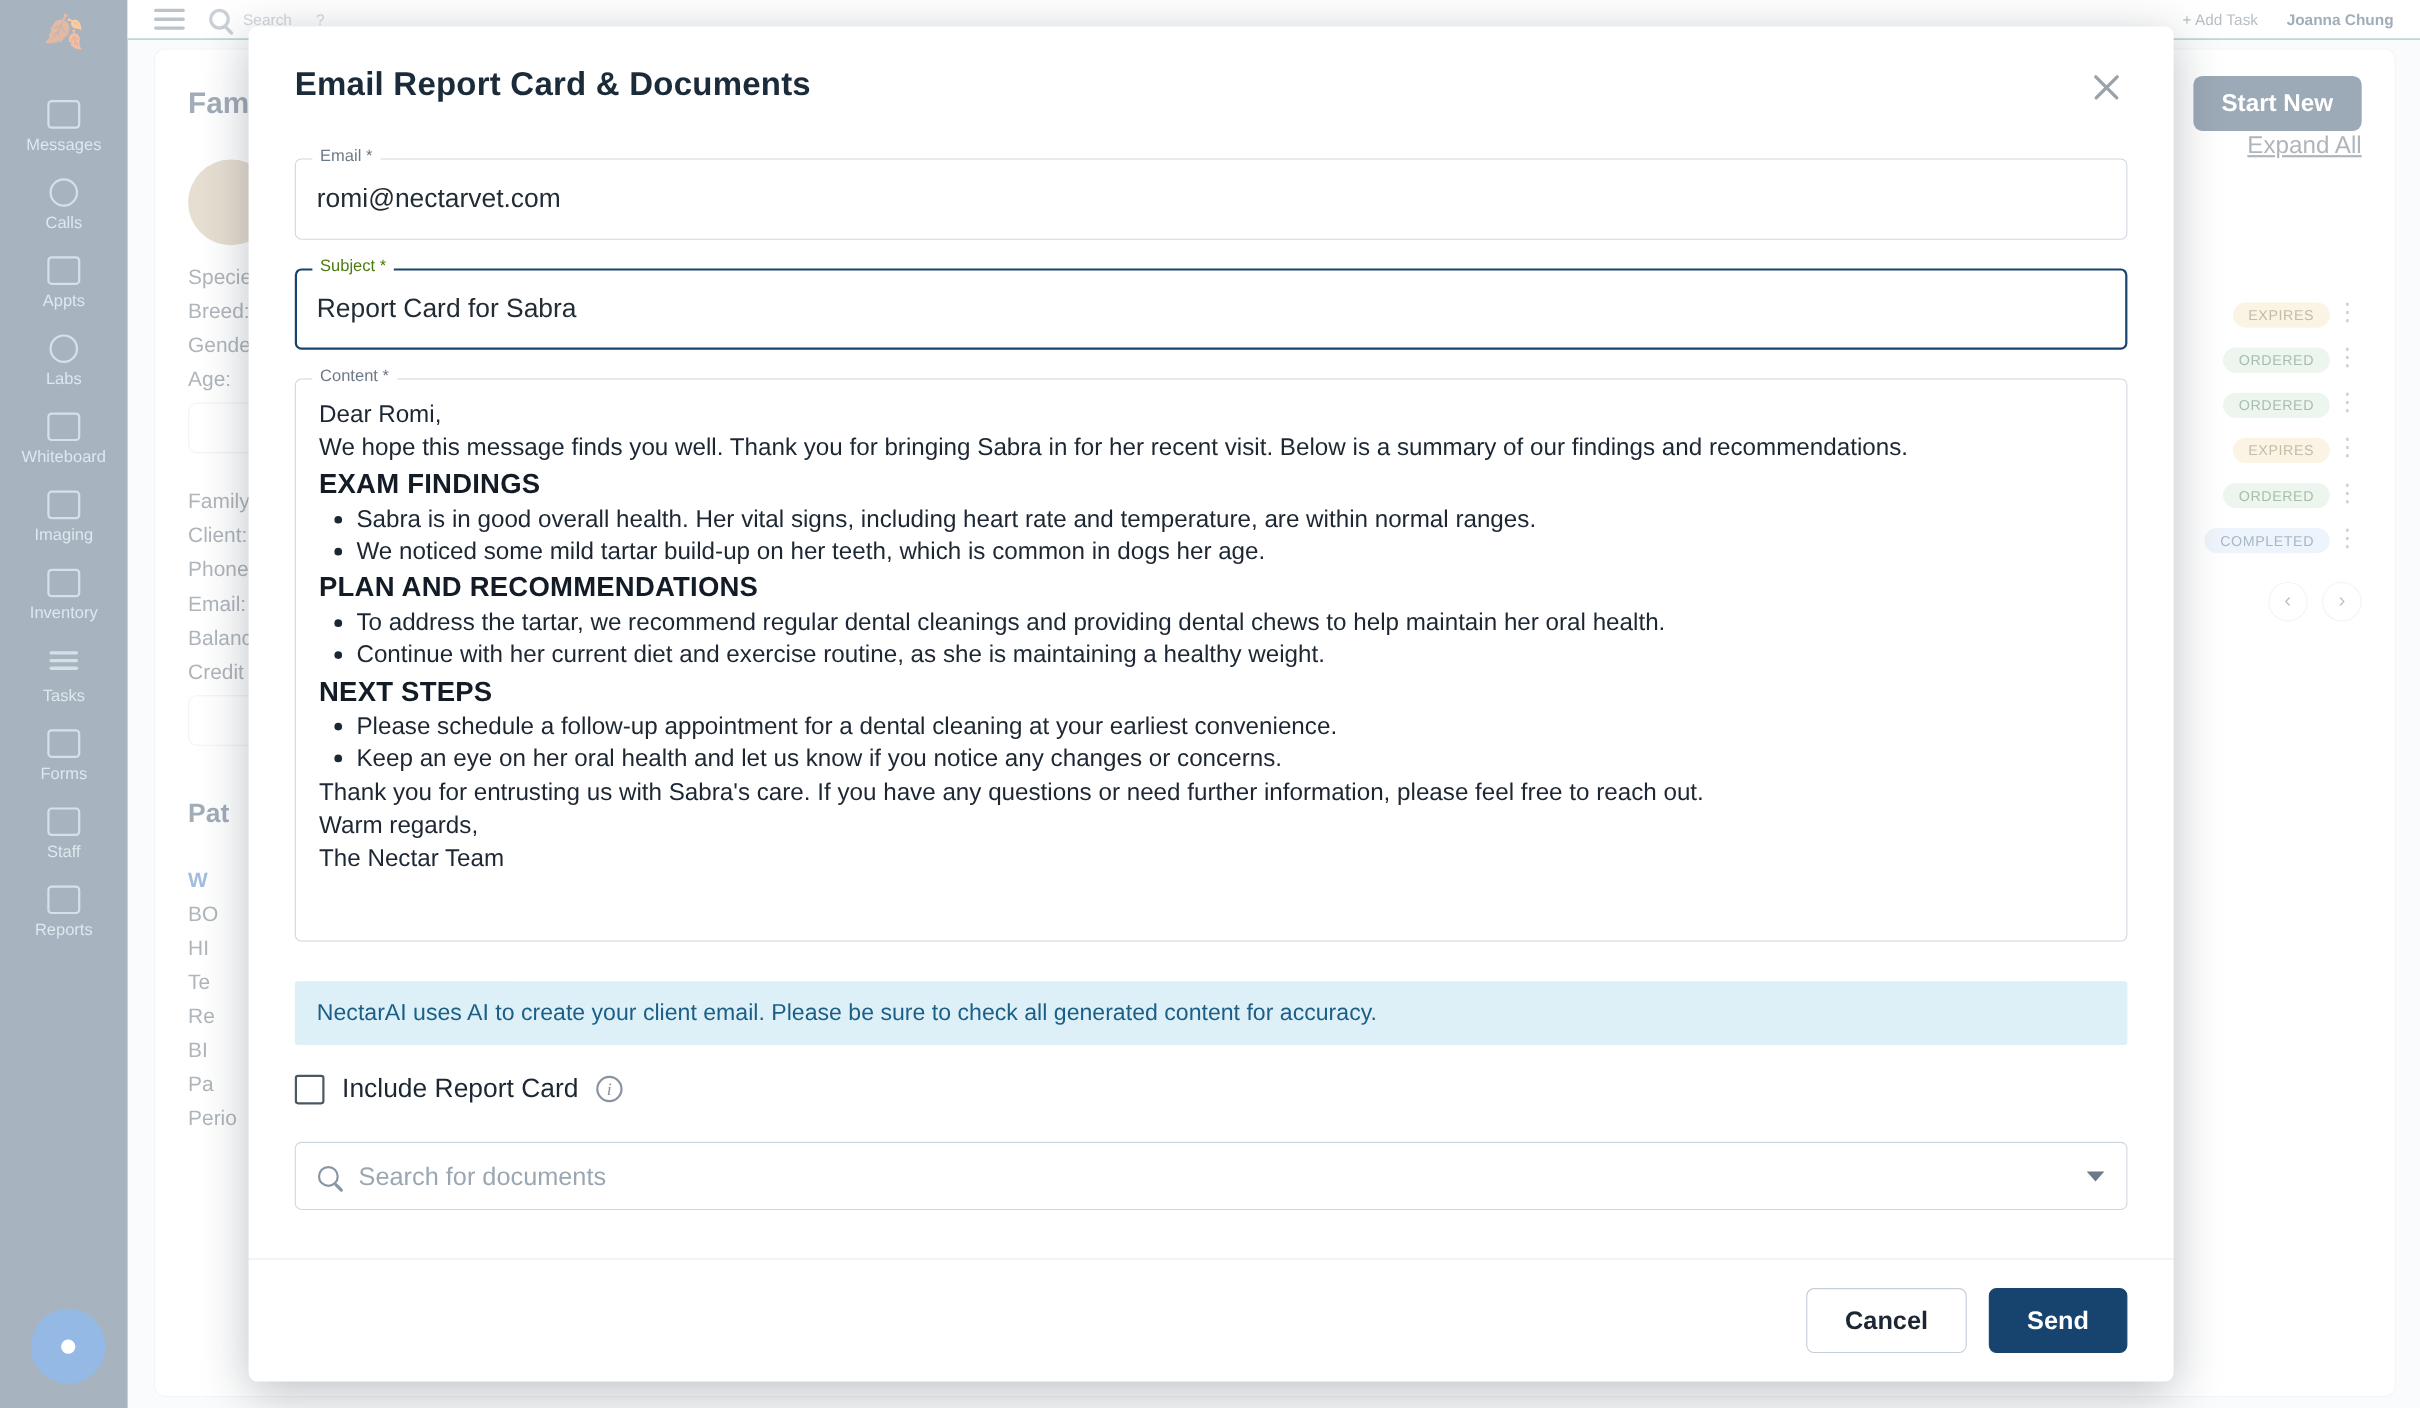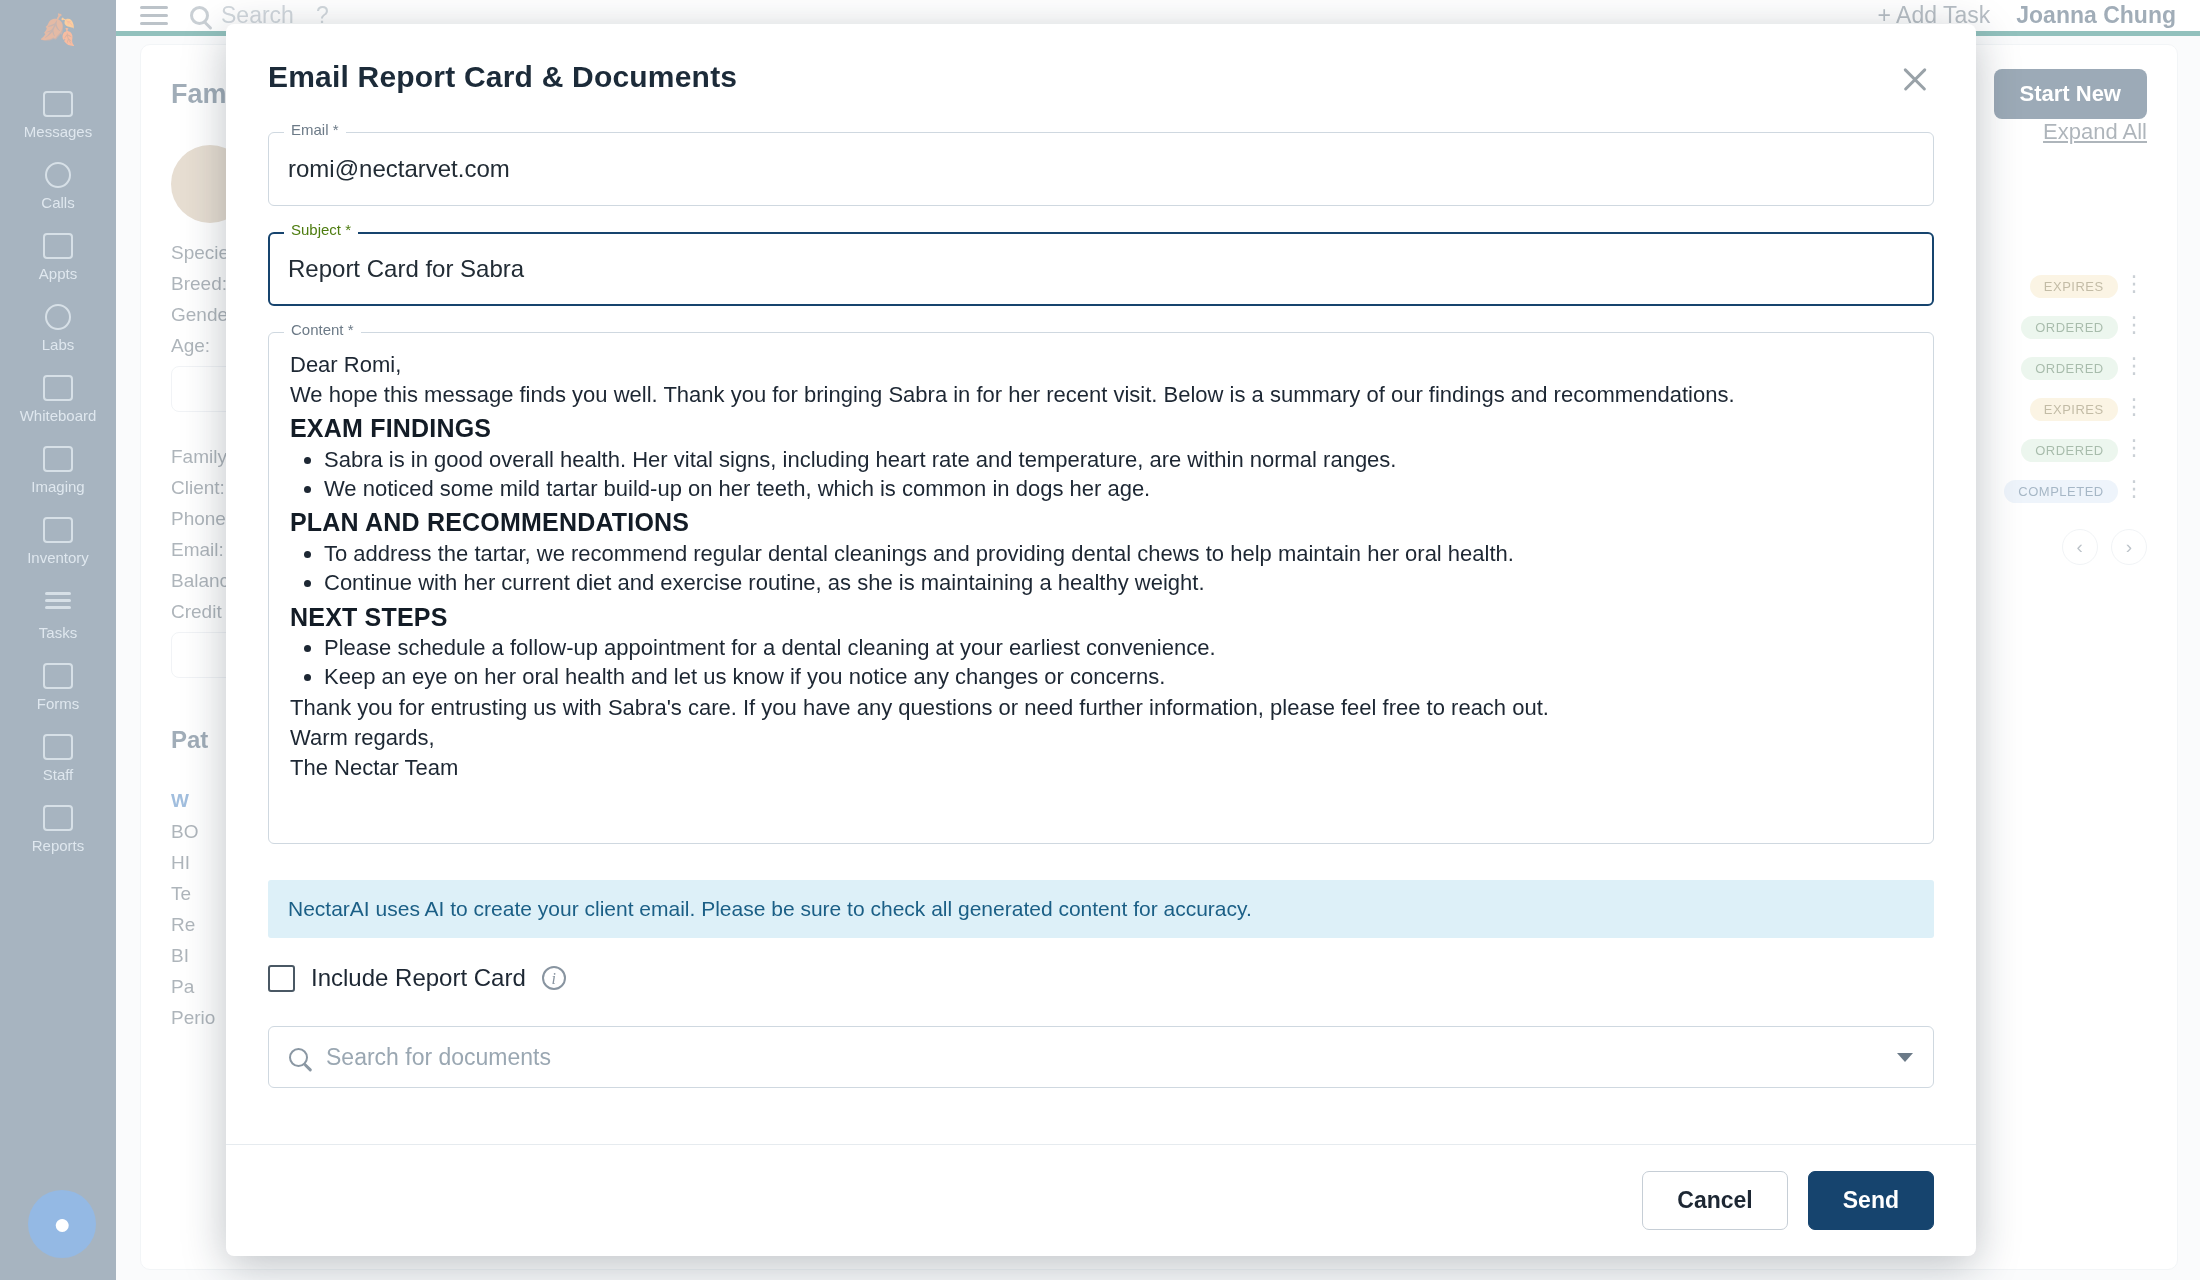--- a/index.html
+++ b/index.html
@@ -43,23 +43,23 @@
   .bg-navicon.lines { border: none; }
   .bg-navicon.lines i {
     display: block; height: 3px; background: #b9cbdb; margin: 4px auto; border-radius: 2px;
   }
   .bg-navicon.lines i:nth-child(1) { width: 26px; }
   .bg-navicon.lines i:nth-child(2) { width: 26px; }
   .bg-navicon.lines i:nth-child(3) { width: 26px; }
 
   .bg-topbar {
     position: absolute; left: 116px; right: 0; top: 0; height: 36px;
-    background: #ffffff; border-bottom: 5px solid #0f766e;
+    background: #ffffff; border-bottom: 1px solid #0f766e;
     display: flex; align-items: center; gap: 22px; padding: 0 24px;
-    color: #9aa7b2; font-size: 23px;
+    color: #9aa7b2; font-size: 14px;
   }
   .bg-hamburger { display: flex; flex-direction: column; gap: 5px; }
   .bg-hamburger i { width: 28px; height: 3px; background: #6b7a88; border-radius: 2px; display: block; }
   .bg-search-wrap { display: flex; align-items: center; gap: 12px; }
   .bg-magnifier {
     width: 19px; height: 19px; border: 3px solid #8a97a3; border-radius: 50%;
     position: relative; display: inline-block;
   }
   .bg-magnifier::after {
     content: ''; position: absolute; right: -7px; bottom: -5px;
@@ -134,21 +134,21 @@
     background: #57656f; border-radius: 2px;
   }
   .modal-close::before { transform: rotate(45deg); }
   .modal-close::after { transform: rotate(-45deg); }
 
   .modal-body {
     flex: 1; padding: 34px 42px 0 42px; overflow: hidden;
   }
 
   
-  .field { position: relative; margin-bottom: 26px; }
+  .field { position: relative; margin-bottom: 26px; margin-top: 12px; }
   .field .legend-box {
     position: absolute; left: 0; right: 0; top: 0; bottom: 0;
     border: 1px solid #cfd8e0; border-radius: 6px; pointer-events: none;
   }
   .field.focused .legend-box { border: 2px solid #16446e; }
   .field .legend {
     position: absolute; top: -11px; left: 16px; padding: 0 7px;
     background: #ffffff; font-size: 15px; color: #6c7a87; z-index: 2;
   }
   .field.focused .legend { color: #4d7c0f; }

